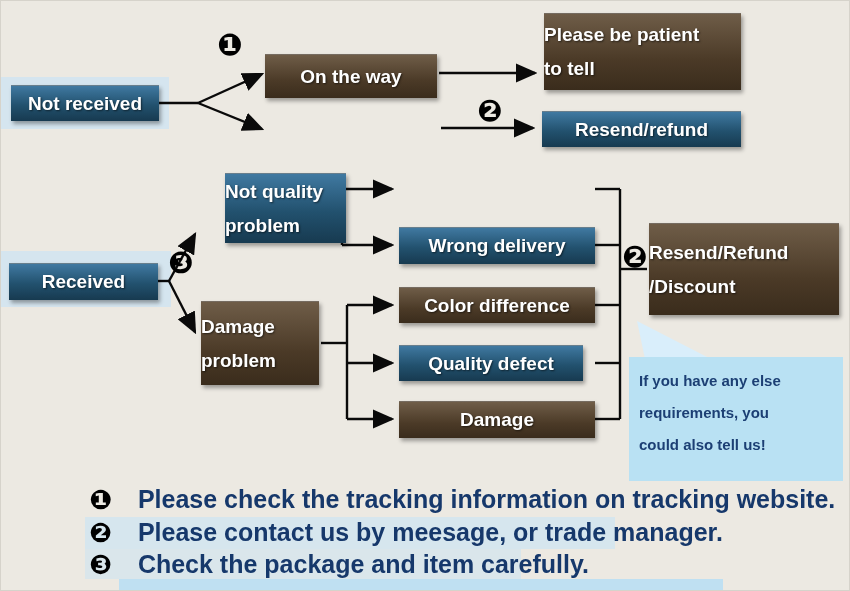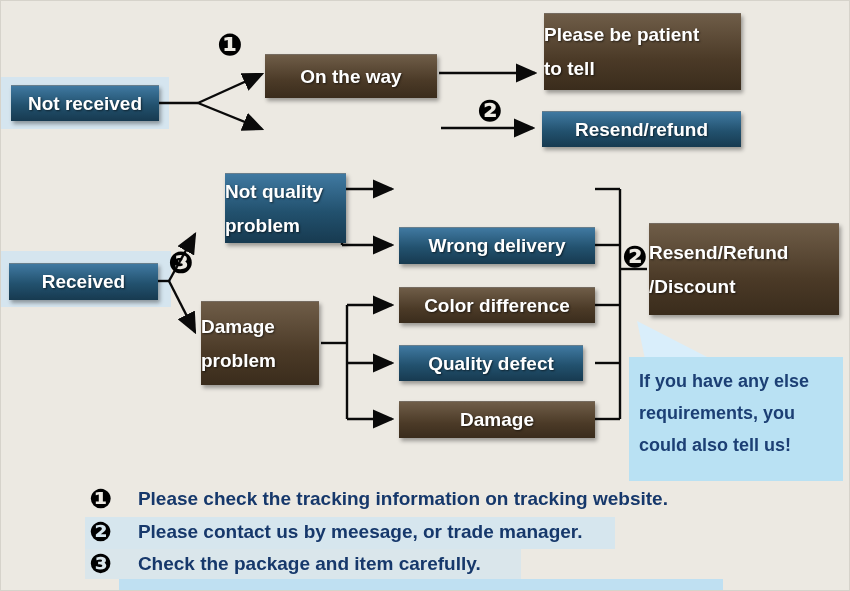--- a/index.html
+++ b/index.html
@@ -21,26 +21,26 @@
   .blue{background:linear-gradient(180deg,#4079a1 0%,#22516e 55%,#173a50 100%);border-top:1px solid rgba(255,255,255,.35);}
   .brown{background:linear-gradient(180deg,#6f5d48 0%,#4b3a27 60%,#3a2c1c 100%);border-top:1px solid rgba(255,255,255,.3);}
   .multiline{flex-direction:column;align-items:flex-start;justify-content:center;}
   .multiline span{display:block;line-height:34px;}
   .num{
     position:absolute;color:#000;font-weight:bold;line-height:1;
     font-family:"DejaVu Sans", sans-serif;
   }
   .bubble{
     position:absolute;left:628px;top:356px;width:214px;height:124px;
-    background:#b9e1f3;color:#1c3f74;font-weight:bold;font-size:18px;
+    background:#b9e1f3;color:#1c3f74;font-weight:bold;font-size:15px;
     padding:8px 6px 0 10px;box-sizing:border-box;line-height:32px;
   }
   .legend-row{position:absolute;left:88px;display:flex;align-items:center;}
   .legend-num{font-size:27px;color:#000;font-weight:bold;line-height:1;font-family:"DejaVu Sans", sans-serif;}
-  .legend-text{margin-left:26px;font-size:19px;font-weight:bold;color:#16386b;white-space:nowrap;}
+  .legend-text{margin-left:26px;font-size:25px;font-weight:bold;color:#16386b;white-space:nowrap;}
 </style>
 </head>
 <body>
 
 <div class="stage">
 
   <div class="patch p-blue" style="left:0;top:76px;width:168px;height:52px;opacity:.8;"></div>
   <div class="patch p-blue" style="left:0;top:250px;width:170px;height:56px;opacity:.8;"></div>
   <div class="patch p-blue" style="left:84px;top:516px;width:530px;height:32px;opacity:.75;"></div>
   <div class="patch p-blue" style="left:84px;top:548px;width:436px;height:30px;opacity:.6;"></div>

